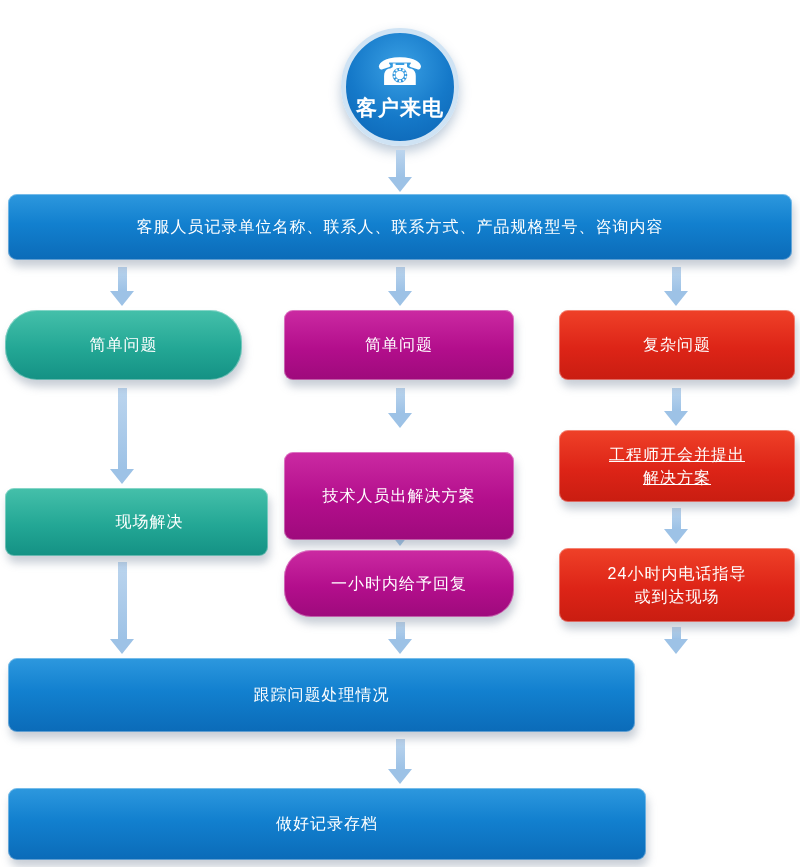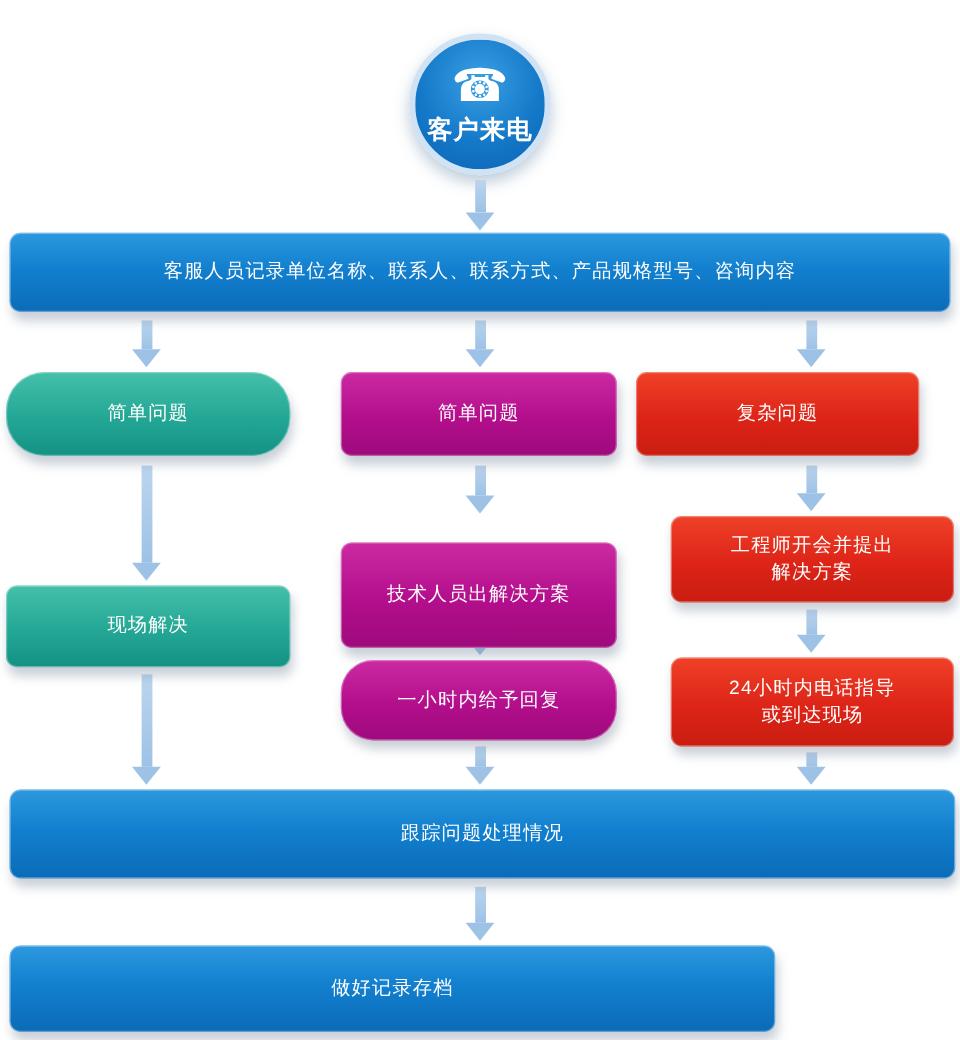--- a/index.html
+++ b/index.html
@@ -103,27 +103,27 @@
   .magenta {
     background: linear-gradient(180deg, #cb2aa2 0%, #b30e8c 55%, #9e0a7c 100%);
   }
   .red {
     background: linear-gradient(180deg, #ef4128 0%, #dd2417 55%, #c91d11 100%);
   }
 
   .record  { left: 8px;   top: 194px; width: 784px; height: 66px; }
   .simpleq { left: 5px;   top: 310px; width: 237px; height: 70px; border-radius: 32px; }
   .genq    { left: 284px; top: 310px; width: 230px; height: 70px; }
-  .compq   { left: 530px; top: 310px; width: 236px; height: 70px; }
-  .onsite  { left: 5px;   top: 488px; width: 237px; height: 68px; }
+  .compq   { left: 559px; top: 310px; width: 236px; height: 70px; }
+  .onsite  { left: 5px;   top: 488px; width: 237px; height: 68px; padding-left: 26px; }
   .tech    { left: 284px; top: 452px; width: 230px; height: 88px; }
   .onehour { left: 284px; top: 550px; width: 230px; height: 67px; border-radius: 27px; }
-  .engineer{ left: 559px; top: 430px; width: 236px; height: 72px; }
+  .engineer{ left: 559px; top: 430px; width: 236px; height: 72px; text-decoration: underline; }
   .phone24 { left: 559px; top: 548px; width: 236px; height: 74px; }
-  .track   { left: 8px;   top: 658px; width: 788px; height: 74px; }
+  .track   { left: 8px;   top: 658px; width: 627px; height: 74px; }
   .archive { left: 8px;   top: 788px; width: 638px; height: 72px; }
 </style>
 </head>
 <body>
 
 <div class="canvas">
 
   <div class="start">
     <span class="phone">☎</span>
     <span class="start-label">客户来电</span>

